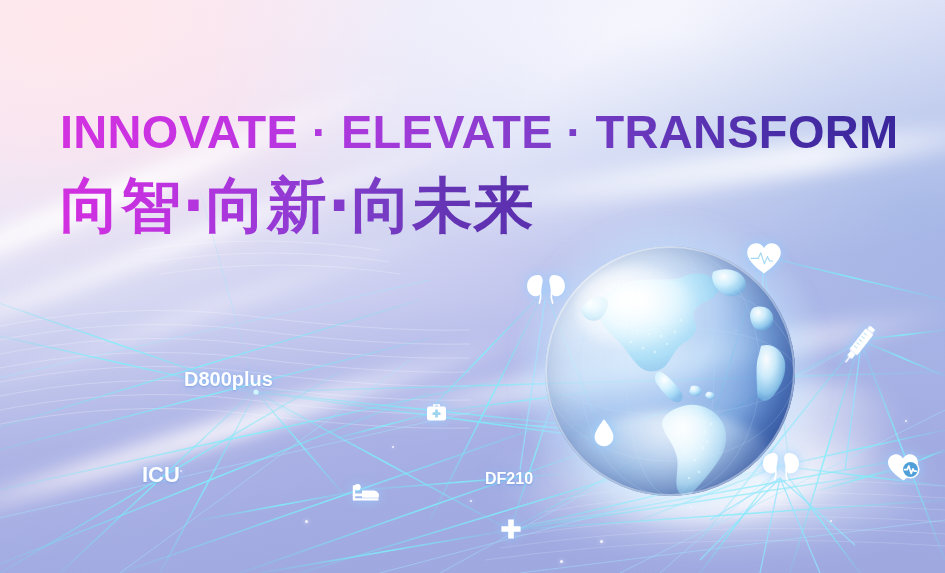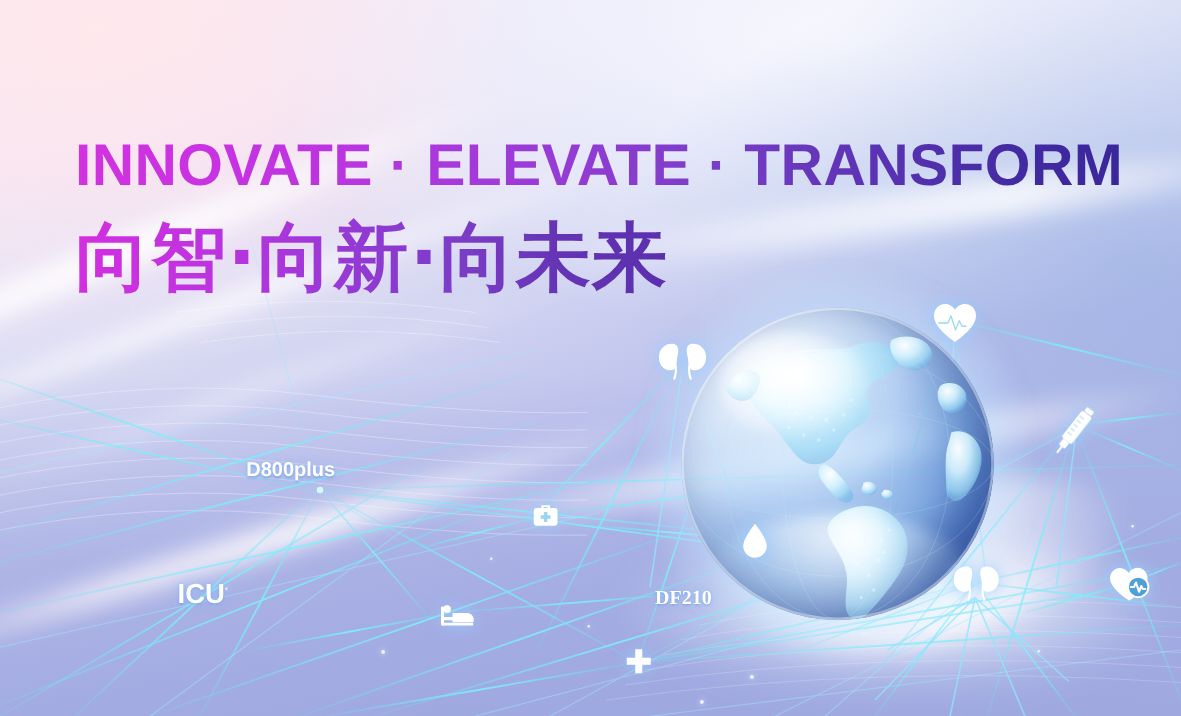--- a/index.html
+++ b/index.html
@@ -264,23 +264,23 @@
   }
 
   
   .prod-label {
     position:absolute;
     color:#ffffff;
     font-weight:bold;
     white-space:nowrap;
     text-shadow:0 0 8px rgba(140,190,255,0.85), 0 1px 2px rgba(80,120,200,0.45);
   }
-  #label-d800 { left:197px; top:368px; font-size:16px; }
+  #label-d800 { left:184px; top:368px; font-size:20px; }
   #label-icu  { left:142px; top:462px; font-size:22px; }
-  #label-df210{ left:524px; top:470px; font-size:16px;font-family:Liberation Serif, serif; }
+  #label-df210{ left:485px; top:470px; font-size:16px; }
 
   
   .med-icon {
     position:absolute;
     filter:drop-shadow(0 0 6px rgba(150,205,255,0.95));
   }
   .med-icon svg { display:block; }
 
   
   .sparkle {

